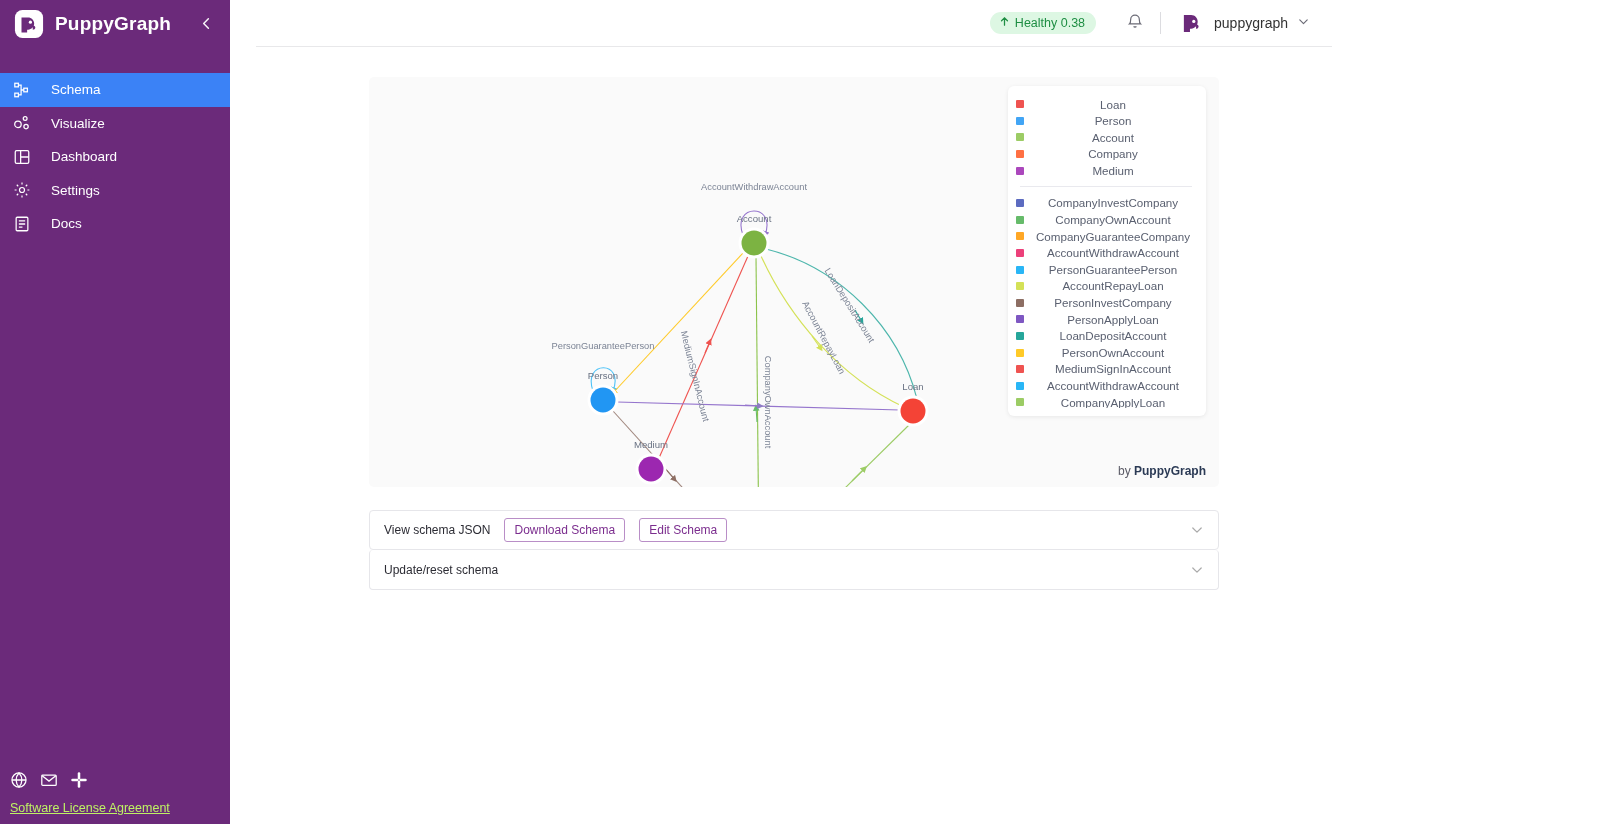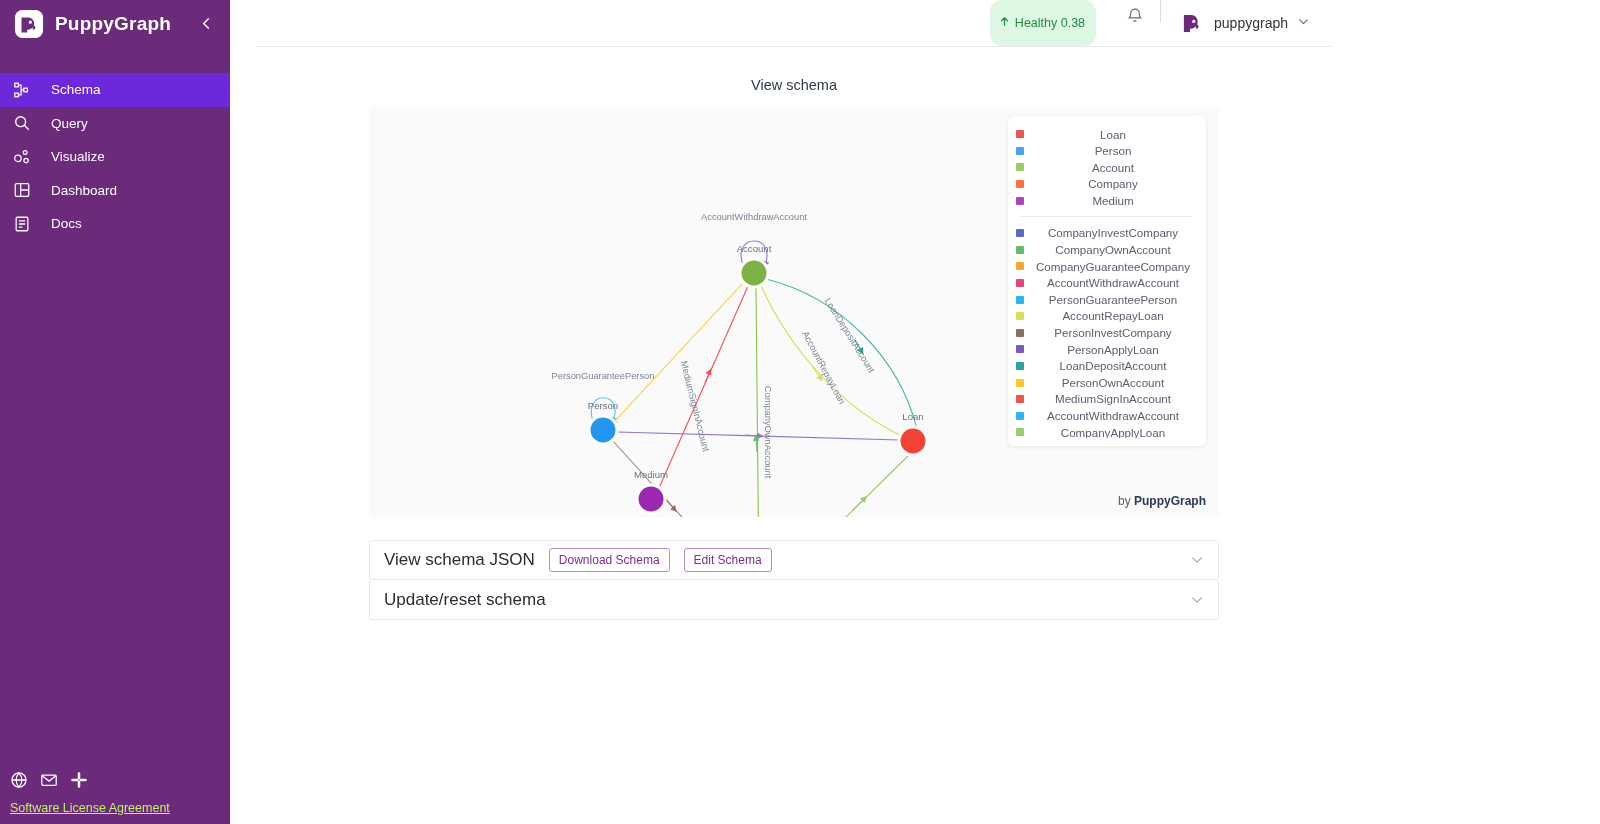--- a/index.html
+++ b/index.html
@@ -31,39 +31,39 @@
   .collapse-btn {
     width: 20px; height: 20px; display: flex; align-items: center;
     justify-content: center; cursor: pointer; opacity: .95;
   }
   .nav { margin-top: 26px; }
   .nav-item {
     height: 33.5px; display: flex; align-items: center;
     padding-left: 12px; gap: 19px; cursor: pointer;
     font-size: 13.5px; color: #ffffff;
   }
-  .nav-item.active { background: #6d28d9; }
+  .nav-item.active { background: #3b82f6; }
   .nav-ico { width: 20px; height: 20px; flex: 0 0 20px; display:flex; align-items:center; justify-content:center;}
   .nav-label { line-height: 1; }
 
   .side-footer {
     position: absolute; left: 0; bottom: 8px; width: 230px; padding-left: 10px;
   }
   .social-row { display: flex; gap: 12px; align-items: center; margin-bottom: 9px; }
   .social-ico { width: 18px; height: 18px; cursor: pointer; }
   .license {
     font-size: 12.5px; color: #bef264; text-decoration: underline;
     cursor: pointer; display: inline-block;
   }
 
   
   .main { flex: 1; height: 824px; background: #ffffff; position: relative; }
   .topbar {
     height: 47px; border-bottom: 1px solid #e8e8ea;
-    display: flex; justify-content: flex-end;
+    display: flex; align-items: center; justify-content: flex-end;
     padding-right: 22px; gap: 0px; background: #fff;
   }
   .health-pill {
     display: flex; align-items: center; gap: 5px;
     background: #ddf7e3; color: #1e8e43;
     border-radius: 12px; padding: 4px 11px 4px 9px;
     font-size: 12.5px; white-space: nowrap;
   }
   .bell-btn {
     width: 34px; height: 34px; margin-left: 22px;
@@ -115,21 +115,21 @@
   .legend-sep { height: 1px; background: #e9e9ee; margin: 7px 4px 8px 4px; }
 
   
   .accordions { width: 850px; margin: 23px auto 0 auto; }
   .acc {
     background: #fff; border: 1px solid #e6e6ea; border-radius: 4px;
     height: 40px; display: flex; align-items: center;
     padding: 0 14px; gap: 14px; cursor: pointer;
   }
   .acc + .acc { border-top: none; justify-content: flex-end; }
-  .acc-title { font-size: 17px; color: #2c2c34; }
+  .acc-title { font-size: 12px; color: #2c2c34; }
   .acc-btn {
     border: 1px solid #b98ec7; color: #7b2d8e; background: #fff;
     border-radius: 3px; font-size: 12px; padding: 5px 9px;
     font-family: "Liberation Sans", sans-serif; cursor: pointer;
     line-height: 1; white-space: nowrap;
   }
   .acc-spacer { flex: 1; }
   .chev { width: 14px; height: 14px; opacity: .5; }
 
   .gl { font-size: 9.3px; fill: #7c8495; font-family: "Liberation Sans", sans-serif; }
@@ -164,29 +164,20 @@
           <svg viewBox="0 0 20 20" width="18" height="18" fill="none" stroke="#fff" stroke-width="1.4">
             <rect x="2" y="2.5" width="4" height="4"></rect>
               <rect x="2" y="13.5" width="4" height="4"></rect>
             <rect x="12" y="8" width="4" height="4"></rect>
             <path d="M6 4.5h3v11H6M9 10h3"></path>
           </svg>
         </span>
         <span class="nav-label">Schema</span>
       </div>
 
-      <div class="nav-item">
-        <span class="nav-ico">
-          <svg viewBox="0 0 20 20" width="18" height="18" fill="none" stroke="#fff" stroke-width="1.5">
-            <circle cx="8.5" cy="8.5" r="5.5"></circle>
-              <path d="M12.6 12.6 L17 17" stroke-linecap="round"></path>
-          </svg>
-        </span>
-        <span class="nav-label">Query</span>
-      </div>
 
       <div class="nav-item">
         <span class="nav-ico">
           <svg viewBox="0 0 20 20" width="18" height="18" fill="none" stroke="#fff" stroke-width="1.4">
             <circle cx="5.5" cy="11.5" r="3.6"></circle>
               <circle cx="13.5" cy="5" r="2.1"></circle>
               <circle cx="14.5" cy="14" r="2.4"></circle>
           </svg>
         </span>
         <span class="nav-label">Visualize</span>
@@ -195,20 +186,29 @@
       <div class="nav-item">
         <span class="nav-ico">
           <svg viewBox="0 0 20 20" width="18" height="18" fill="none" stroke="#fff" stroke-width="1.4">
             <rect x="2.5" y="3" width="15" height="14" rx="1.5"></rect>
               <path d="M8.5 3v14M8.5 10h9"></path>
           </svg>
         </span>
         <span class="nav-label">Dashboard</span>
       </div>
 
+      <div class="nav-item">
+        <span class="nav-ico">
+          <svg viewBox="0 0 20 20" width="18" height="18" fill="none" stroke="#fff" stroke-width="1.3">
+            <circle cx="10" cy="10" r="2.8"></circle>
+            <path d="M10 1.8v2.2M10 16v2.2M18.2 10H16M4 10H1.8M15.8 4.2l-1.6 1.6M5.8 14.2l-1.6 1.6M15.8 15.8l-1.6-1.6M5.8 5.8 4.2 4.2"></path>
+          </svg>
+        </span>
+        <span class="nav-label">Settings</span>
+      </div>
 
       <div class="nav-item">
         <span class="nav-ico">
           <svg viewBox="0 0 20 20" width="18" height="18" fill="none" stroke="#fff" stroke-width="1.4">
             <rect x="3.5" y="2.5" width="13" height="15" rx="1.2"></rect>
               <path d="M6.5 6.5h7M6.5 10h7M6.5 13.5h4"></path>
           </svg>
         </span>
         <span class="nav-label">Docs</span>
       </div>
@@ -275,21 +275,20 @@
         <span class="user-name">puppygraph</span>
         <span>
           <svg viewBox="0 0 14 14" width="13" height="13" fill="none" stroke="#6b6b76" stroke-width="1.25" stroke-linecap="round" stroke-linejoin="round">
               <path d="M3 5.2 7 9.2l4-4"></path>
             </svg>
         </span>
       </div>
     </header>
 
     <div class="content">
-      <div class="panel-title">View schema</div>
 
       <div class="graph-card">
         <svg class="graph-svg" viewBox="0 0 850 410">
           <defs>
             <marker id="ah-y" markerWidth="7" markerHeight="7" refX="3.5" refY="3" orient="auto">
                 <path d="M0 0 L6 3 L0 6 z" fill="#ffca28"></path>
               </marker>
             <marker id="ah-r" markerWidth="7" markerHeight="7" refX="3.5" refY="3" orient="auto">
                 <path d="M0 0 L6 3 L0 6 z" fill="#ef5350"></path>
               </marker>

